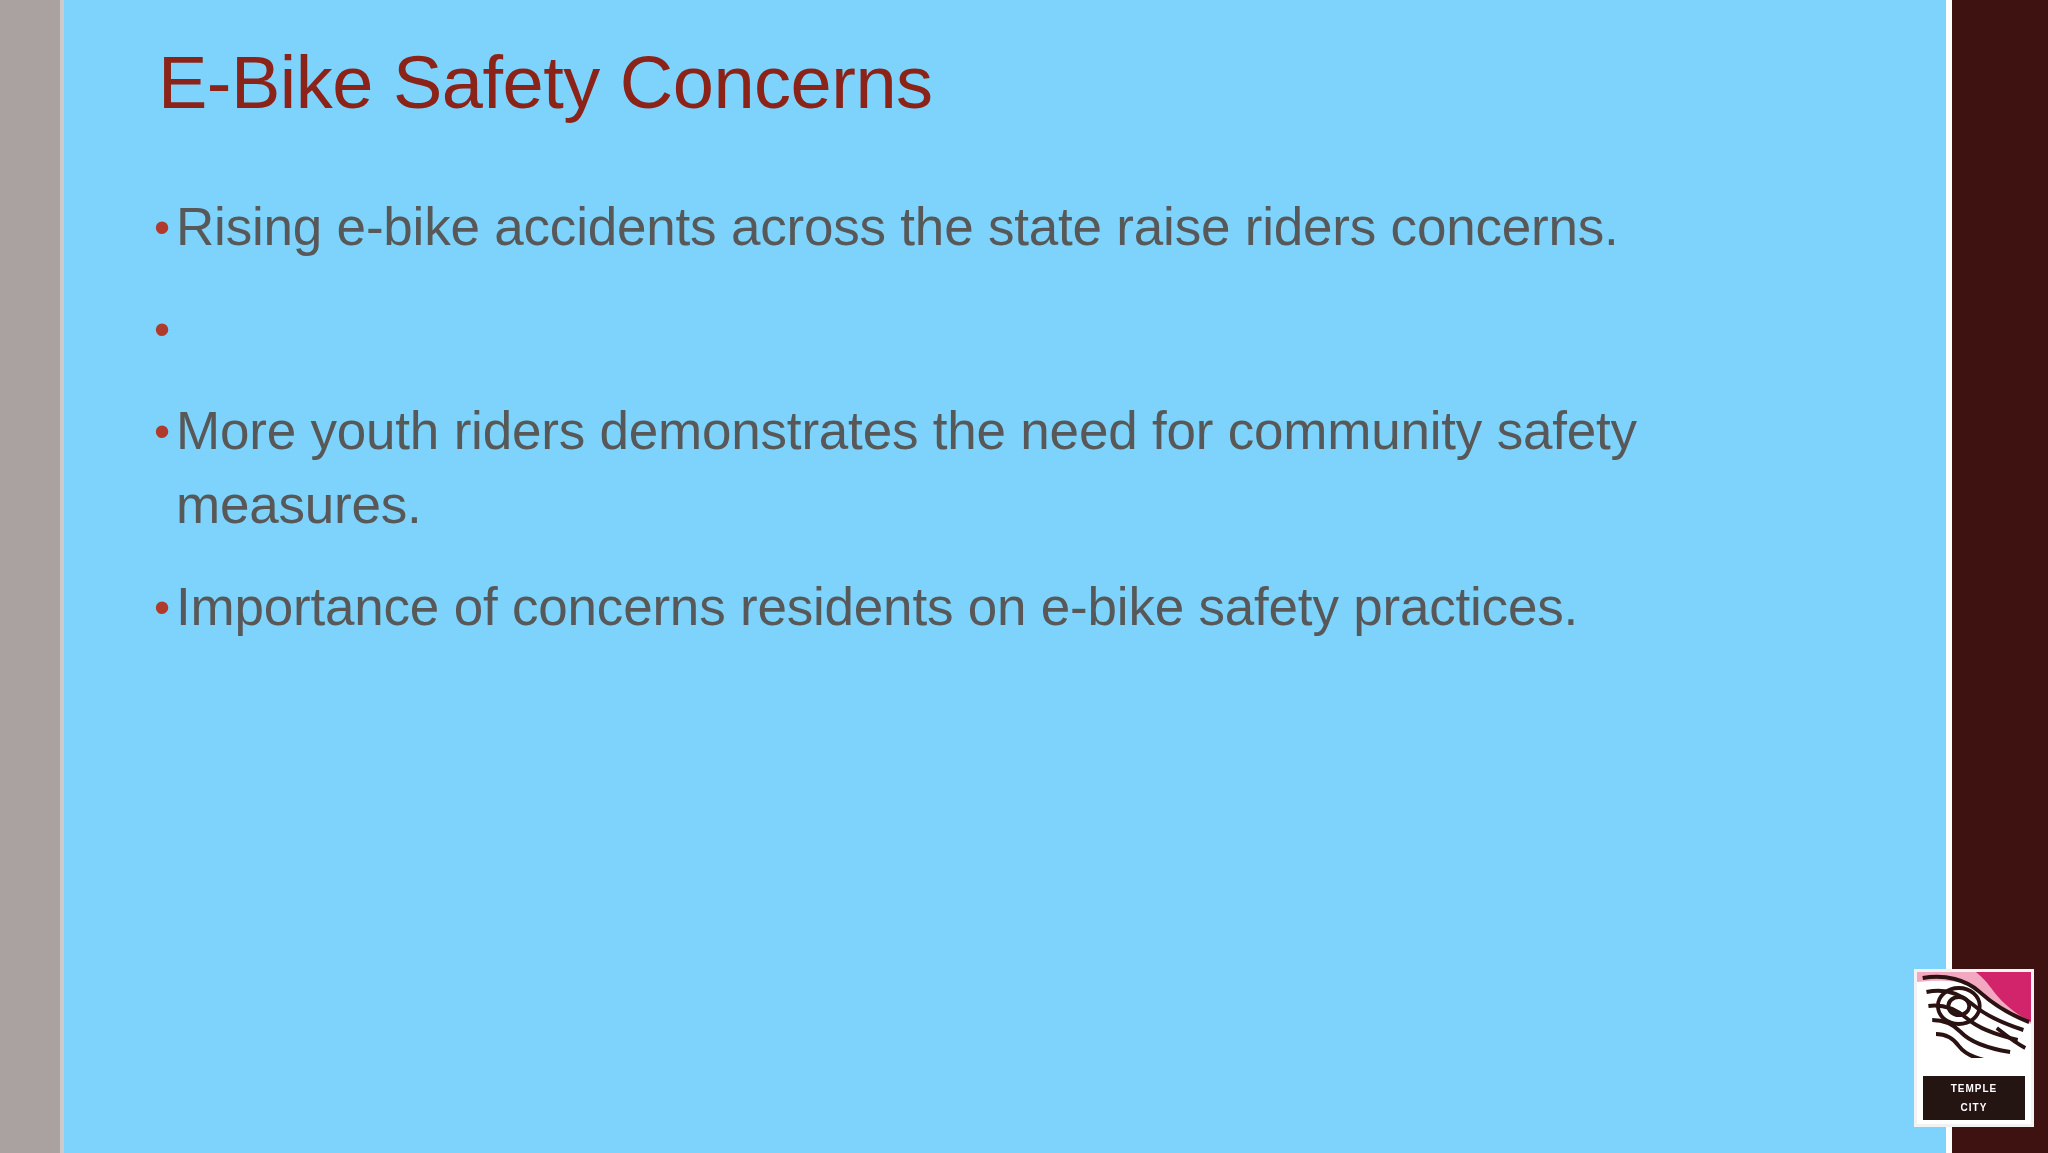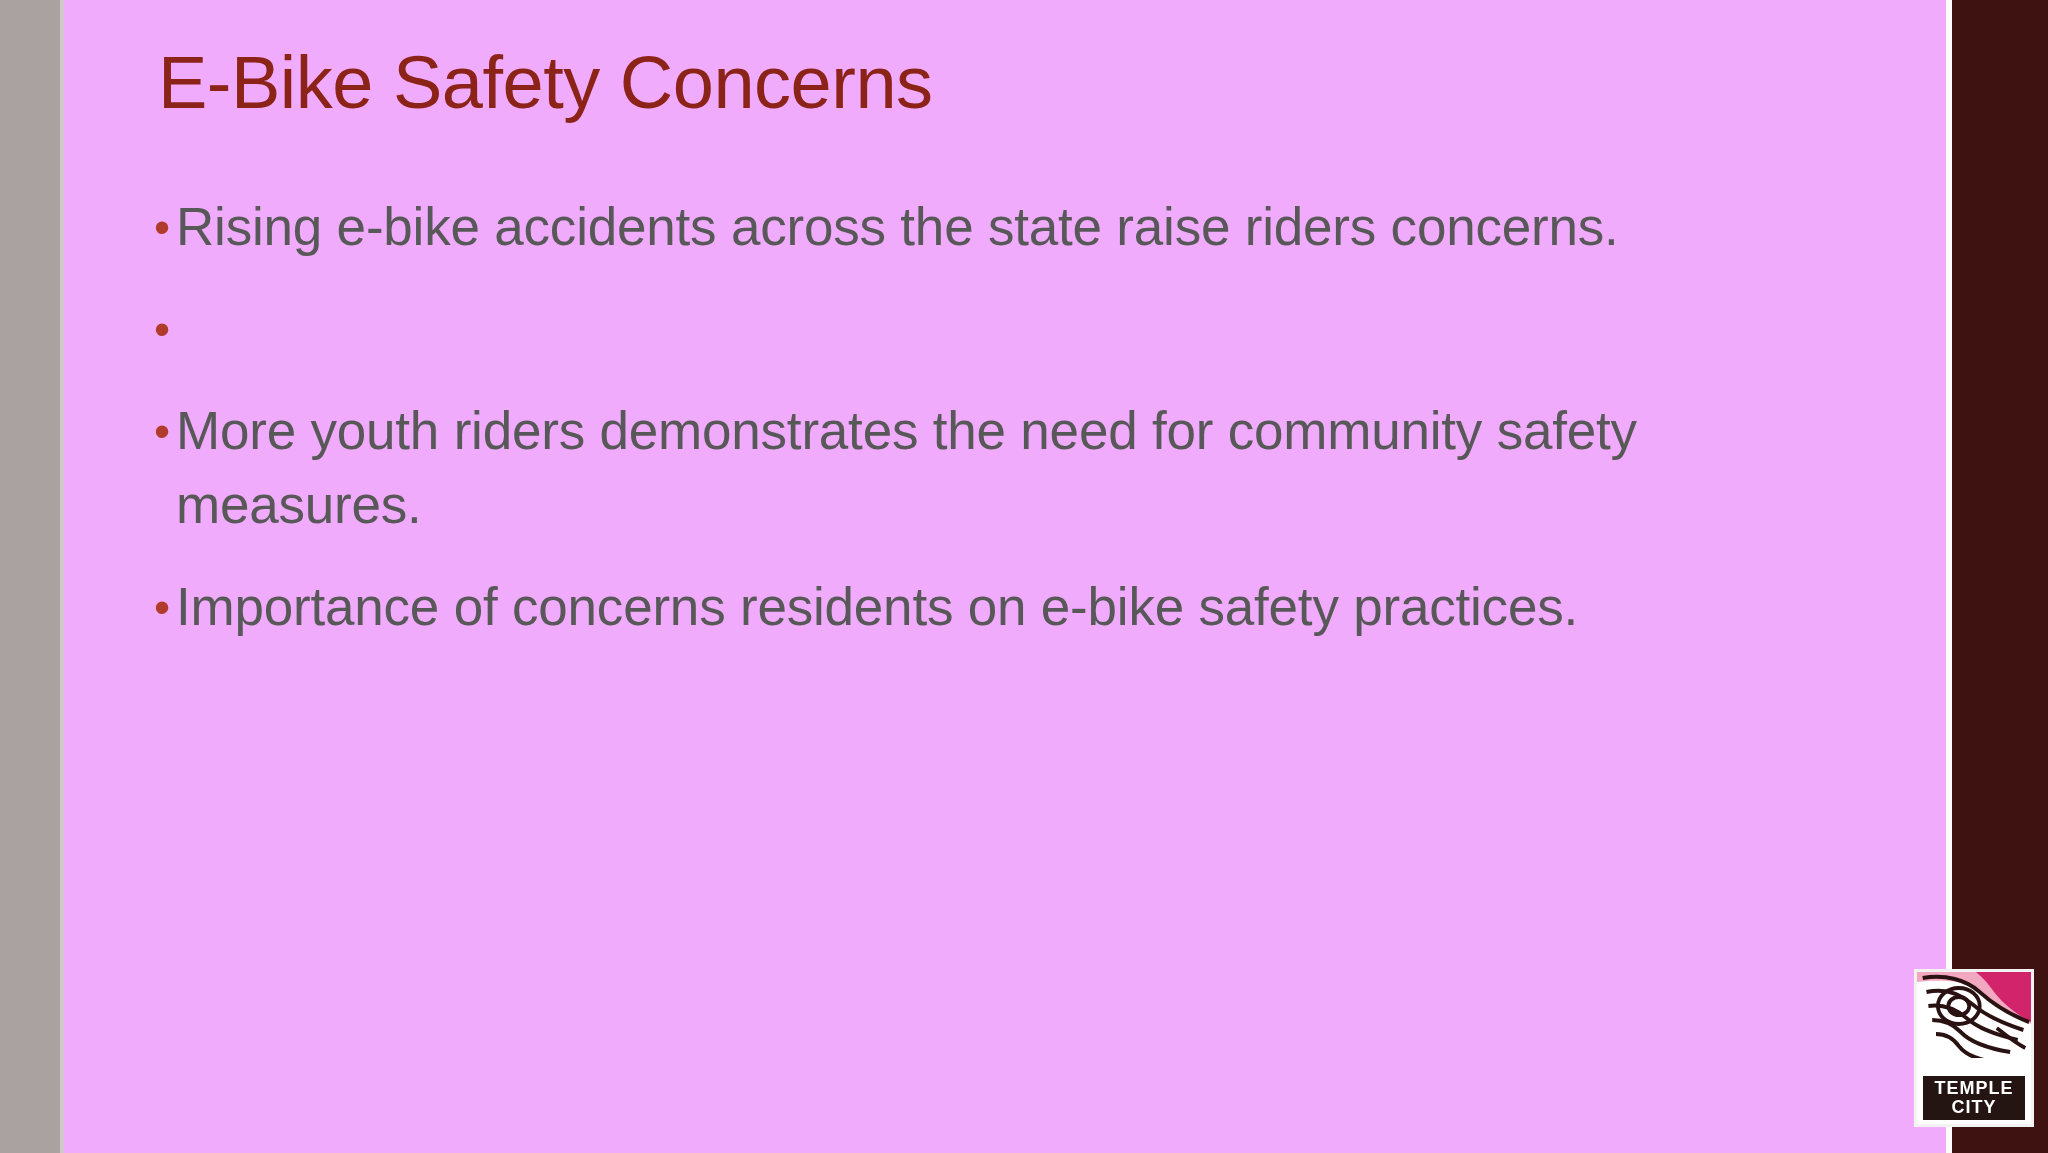--- a/index.html
+++ b/index.html
@@ -59,21 +59,21 @@
     background: #ffffff;
   }
 
   
   .content {
     position: absolute;
     left: 64px;
     top: 0;
     right: 102px;
     bottom: 0;
-    background: #f0abfc;
+    background: #7dd3fc;
   }
 
   .title {
     position: absolute;
     left: 94px;
     top: 40px;
     color: #8c2318;
     font-size: 74px;
     font-weight: 400;
     letter-spacing: -0.5px;
@@ -141,21 +141,21 @@
     height: 100%;
   }
   .logo-caption {
     position: absolute;
     left: 6px;
     right: 6px;
     bottom: 4px;
     height: 44px;
     background: #241412;
     color: #ffffff;
-    font-size: 18px;
+    font-size: 10px;
     font-weight: 700;
     letter-spacing: 1px;
     text-align: center;
     line-height: 19px;
     padding-top: 3px;
     box-sizing: border-box;
     font-family: "Liberation Sans", sans-serif;
   }
   .logo-caption span { display: block; }
 </style>

